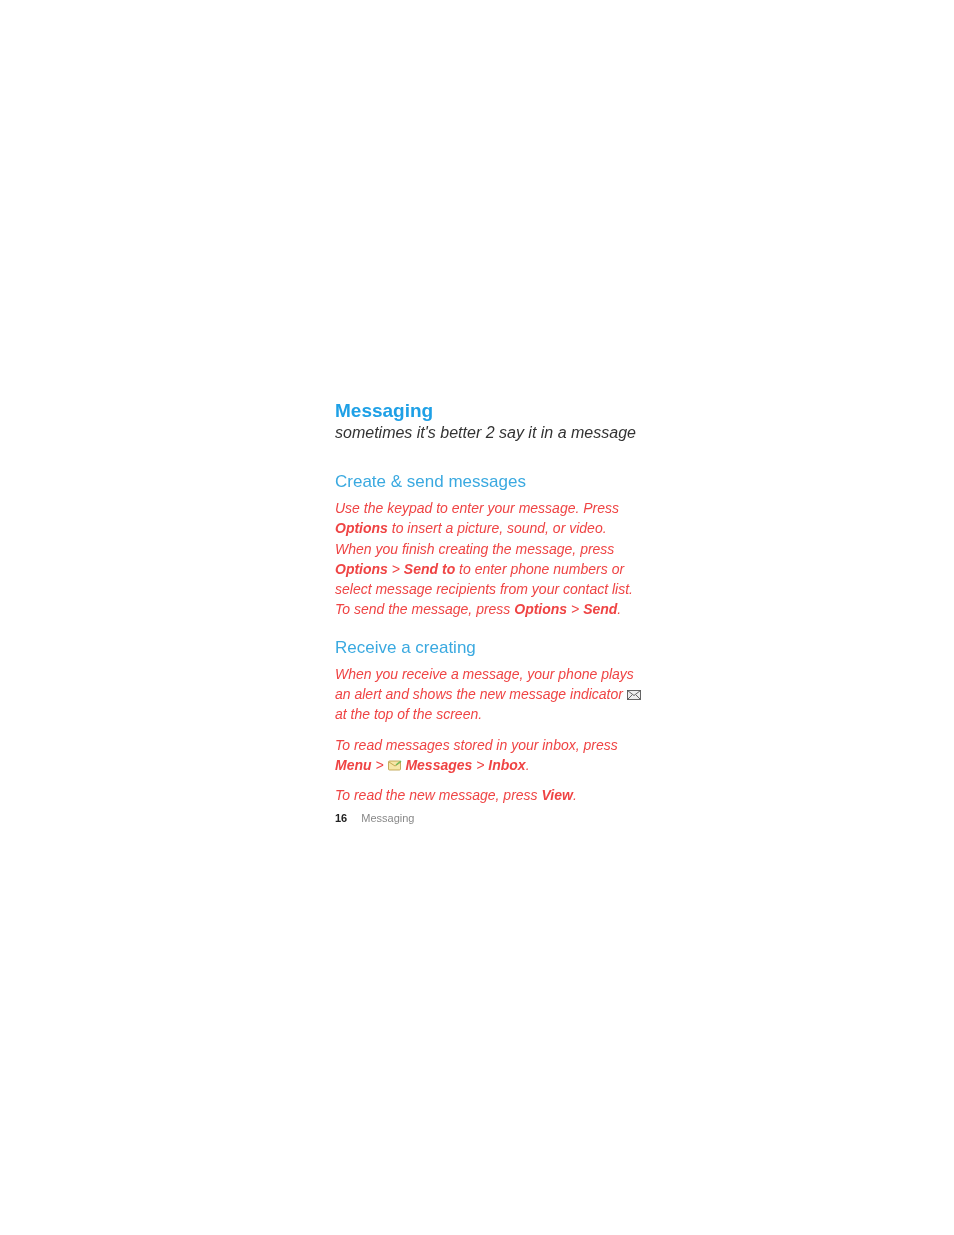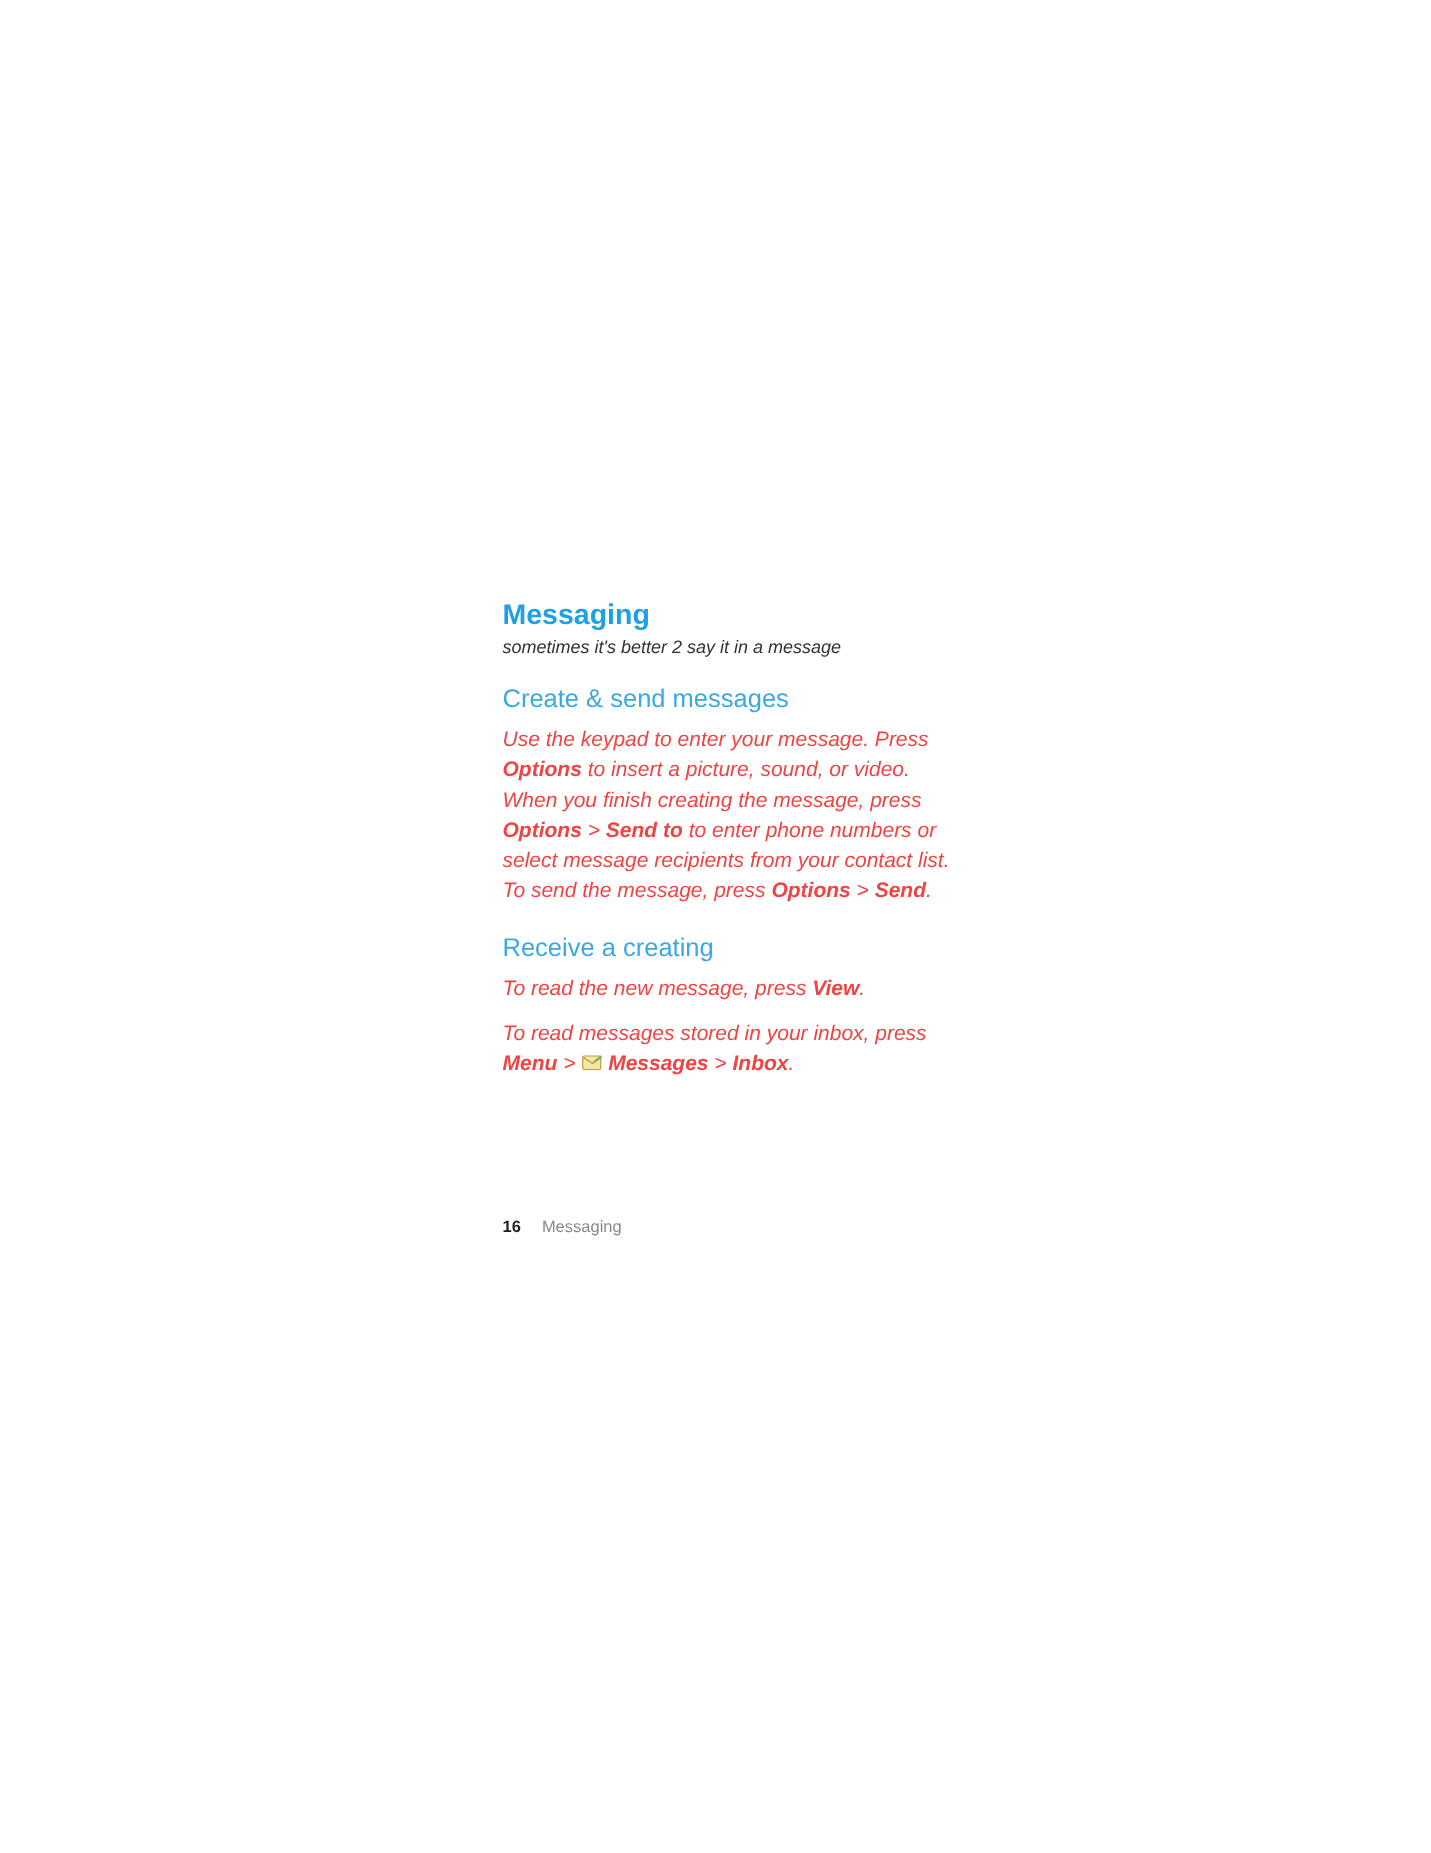--- a/index.html
+++ b/index.html
@@ -19,22 +19,22 @@
     width: 310px;
   }
   .title {
     color: #1ea0e6;
     font-weight: bold;
     font-size: 19px;
     margin-bottom: 2px;
   }
   .subtitle {
     font-style: italic;
-    font-size: 12px;
-    margin-bottom: 18px;
+    font-size: 16px;
+    margin-bottom: 30px;
     color: #333;
   }
   .section-heading {
     color: #3aa9e0;
     font-size: 17px;
     font-weight: 400;
     margin-bottom: 6px;
   }
   .findit-line {
     font-size: 12.5px;
@@ -96,32 +96,41 @@
 
   <div class="section-heading">Create &amp; send messages</div>
 
 
   <div class="body-text">
     <span>Use the keypad to enter your message. Press </span><span class="bold">Options</span><span> to insert a picture, sound, or video. When you finish creating the message, press </span><span class="bold">Options</span><span> &gt; </span><span class="bold">Send to</span><span> to enter phone numbers or select message recipients from your contact list. To send the message, press </span><span class="bold">Options</span><span> &gt; </span><span class="bold">Send</span><span>.</span>
   </div>
 
   <div class="section-heading sec2">Receive a creating</div>
 
-
   <div class="body-text">
-    <span>To read the new message, press </span><span class="bold">View</span><span>.</span>
+    <span>When you receive a message, your phone plays an alert and shows the new message indicator </span><span class="icon-envelope">
+      <svg width="14" height="10" viewBox="0 0 14 10">
+        <rect x="0.5" y="0.5" width="13" height="9" fill="#eee" stroke="#555" stroke-width="0.9"></rect>
+        <path d="M0.5 0.5 L7 5.5 L13.5 0.5" fill="none" stroke="#555" stroke-width="0.9"></path>
+        <path d="M0.5 9.5 L5 5 M13.5 9.5 L9 5" stroke="#555" stroke-width="0.9"></path>
+      </svg>
+    </span><span> at the top of the screen.</span>
   </div>
 
   <div class="body-text">
     <span>To read messages stored in your inbox, press </span><span class="bold">Menu</span><span> &gt; </span><span class="icon-msg">
       <svg width="14" height="11" viewBox="0 0 14 11">
         <rect x="0.5" y="1" width="12" height="9" rx="1" fill="#f6e7a8" stroke="#b89b3e" stroke-width="0.8"></rect>
         <path d="M1 2 L7 6 L13 2" fill="none" stroke="#b89b3e" stroke-width="0.8"></path>
         <path d="M8 5 L13 1" stroke="#6fbb5b" stroke-width="1.4"></path>
       </svg>
     </span>
     <span class="bold">Messages</span><span> &gt; </span><span class="bold">Inbox</span><span>.</span>
   </div>
+
+  <div class="body-text">
+    <span>To read the new message, press </span><span class="bold">View</span><span>.</span>
+  </div>
 </div>
 
 <div class="footer">
   <span class="pagenum">16</span><span>Messaging</span>
 </div>
 
 </body></html>

